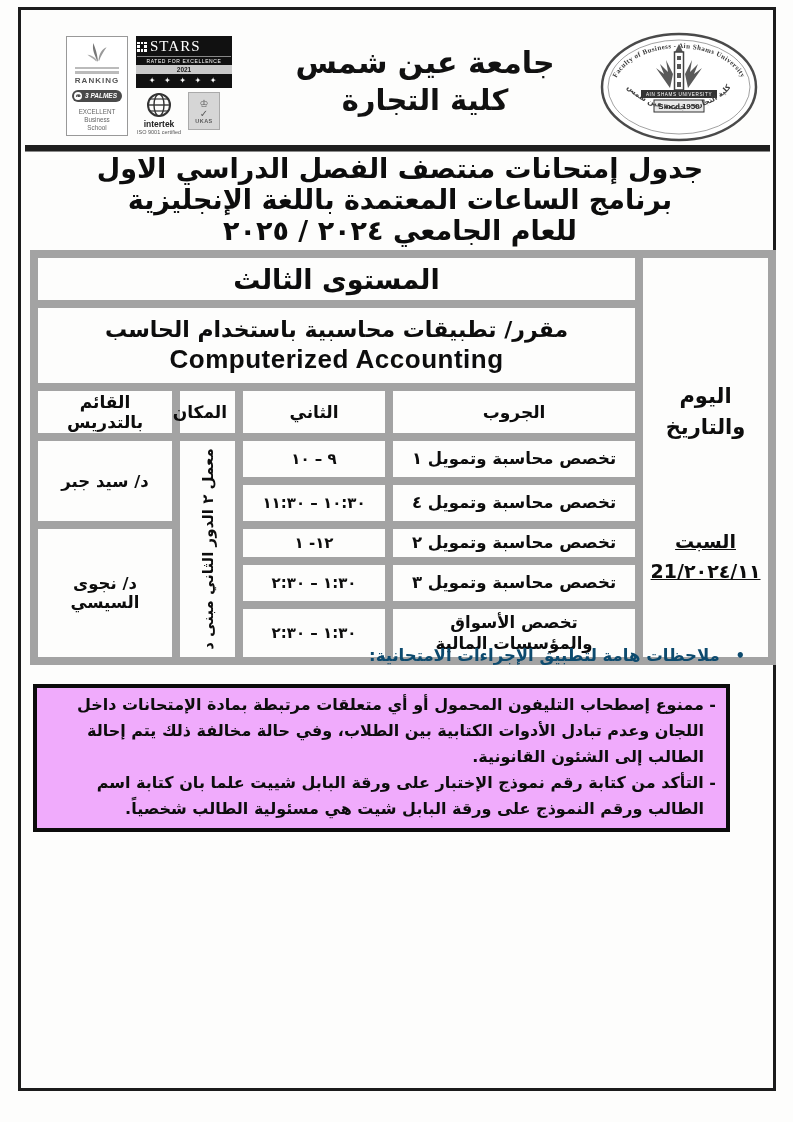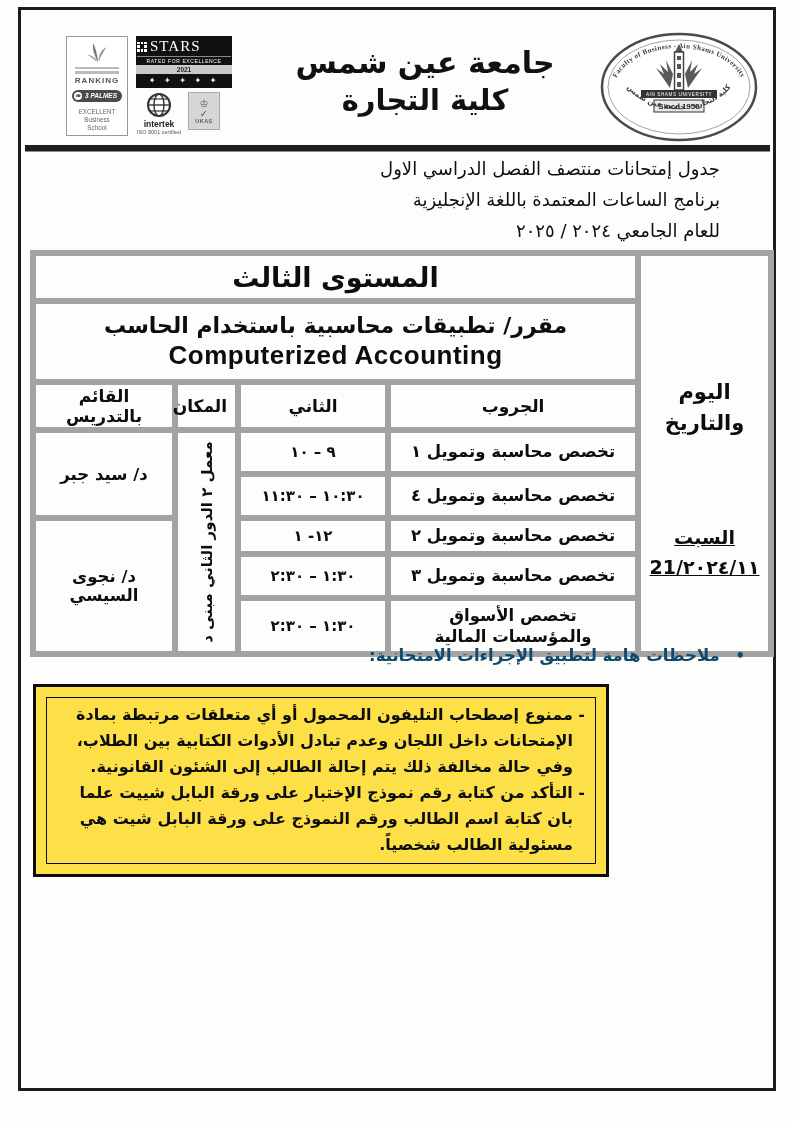--- a/index.html
+++ b/index.html
@@ -33,44 +33,44 @@
   .ukas-crown{font-size:10px;line-height:10px;}
   .ukas-check{font-size:10px;line-height:9px;font-weight:700;}
   .ukas-name{font-size:5.5px;font-weight:700;letter-spacing:.5px;font-family:"Liberation Sans",sans-serif;}
   .univ-title{position:absolute;left:230px;top:14px;width:330px;text-align:center;direction:rtl;font-weight:700;color:#111;}
   .univ-title .u1{font-size:30px;line-height:1.25;}
   .univ-title .u2{font-size:29px;line-height:1.25;}
   .seal{position:absolute;right:8px;top:0px;width:162px;height:114px;}
 
   
   .divider{position:absolute;left:25px;top:145px;width:745px;height:6px;background:#1f1f1f;border-bottom:1px solid #8a8a8a;}
-  .doc-title{position:absolute;left:80px;top:153px;width:640px;direction:rtl;font-weight:400;color:#0d0d0d;font-size:18px;line-height:31px;}
+  .doc-title{position:absolute;left:80px;top:153px;width:640px;text-align:center;direction:rtl;font-weight:700;color:#0d0d0d;font-size:27px;line-height:31px;}
 
   
   table.sched{position:absolute;left:30px;top:250px;width:738px;border-collapse:collapse;direction:rtl;table-layout:fixed;}
-  table.sched td{border:6px solid #a3a3a3;text-align:center;vertical-align:middle;color:#0d0d0d;font-weight:700;padding:1px 8px;}
+  table.sched td{border:8px solid #a3a3a3;text-align:center;vertical-align:middle;color:#0d0d0d;font-weight:700;padding:1px 8px;}
   .cell-level{font-size:27px;height:40px;}
   .cell-course{height:73px;}
   .course-ar{font-size:22px;line-height:1.25;}
   .course-en{font-family:"Liberation Sans",sans-serif;font-size:26px;letter-spacing:.5px;direction:ltr;}
   .cell-colhead{font-size:17px;height:33px;}
   .cell-group{font-size:16.5px;line-height:1.3;}
   .cell-time{font-size:15px;letter-spacing:1px;}
   .cell-day{vertical-align:top;}
   .day-wrap{display:flex;flex-direction:column;align-items:center;height:100%;}
   .day-head{margin-top:52px;font-size:21px;line-height:1.5;}
   .day-val{margin-top:82px;font-size:19px;line-height:1.6;text-decoration:underline;}
   .cell-place{position:relative;}
   .place-rot{position:absolute;left:50%;top:50%;transform:translate(-50%,-50%) rotate(-90deg);white-space:nowrap;font-size:15px;letter-spacing:1px;}
   .cell-instr{font-size:16.5px;}
 
   
   .notes-heading{position:absolute;right:48px;top:646px;direction:rtl;font-weight:700;font-size:16.5px;color:#0c4a6e;}
   .notes-heading .blt{margin-left:10px;font-size:15px;}
-  .notes-box{position:absolute;left:33px;top:684px;width:576px;border:3px solid #0c0c0c;background:#fde047;padding:10px;box-sizing:border-box;}
+  .notes-box{position:absolute;left:33px;top:684px;width:697px;border:3px solid #0c0c0c;background:#f0abfc;padding:0;box-sizing:border-box;}
   .notes-inner{border:1px solid #0c0c0c;padding:4px 10px 6px;direction:rtl;}
   .notes-inner p{margin:0;font-weight:700;font-size:16px;line-height:1.62;color:#0d0d0d;text-align:right;padding-right:12px;text-indent:-12px;}
 </style>
 </head>
 <body>
 
 <div class="page">
   <div class="scan-frame"></div>
 
   <div class="hdr">

